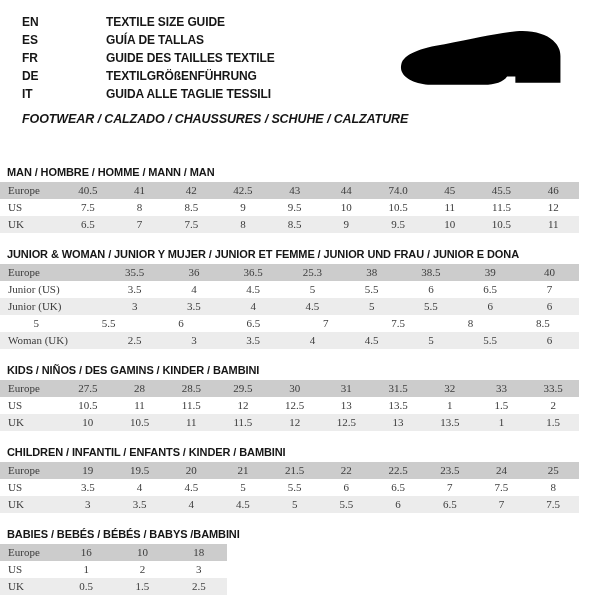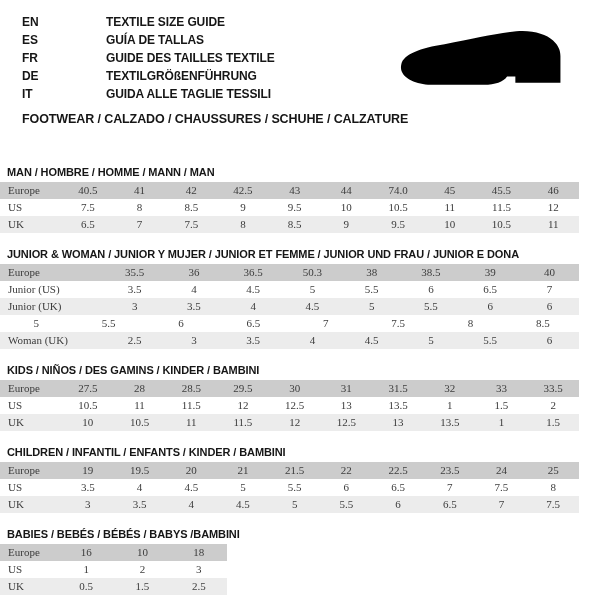--- a/index.html
+++ b/index.html
@@ -16,21 +16,21 @@
     background:var(--page-bg);
     font-family:"Liberation Sans","DejaVu Sans",sans-serif;
     overflow:hidden;
     position:relative;
   }
   .header{position:relative;padding:13px 0 0 22px;}
   .lang-row{display:flex;height:18px;align-items:center;
     font-weight:700;font-size:12px;color:var(--title-text);letter-spacing:-0.1px;gap:44px;}
   .lang-code{width:40px;}
   .category{margin-top:9px;font-weight:700;font-size:12.5px;
-    color:var(--title-text);letter-spacing:-0.1px;}
+    color:var(--title-text);letter-spacing:-0.1px;font-style:italic;}
   .shoe{position:absolute;left:390px;top:12px;width:190px;height:92px;}
   .shoe svg{width:100%;height:100%;display:block;}
   .sections{margin-top:40px;}
   section + section{margin-top:15px;}
   .tbl-title{margin:0 0 4px 7px;font-size:11px;font-weight:700;
     color:var(--title-text);letter-spacing:-0.1px;}
   .tbl{width:579px;font-family:Liberation Serif, serif;}
   .tbl-babies{width:227px;}
   .trow{display:flex;height:17px;line-height:17px;font-size:11px;color:var(--cell-text);}
   .trow.head{background:var(--head-bg);}
@@ -136,21 +136,21 @@
       </div>
   </section>
   <section>
     <h2 class="tbl-title">JUNIOR &amp; WOMAN / JUNIOR Y MUJER / JUNIOR ET FEMME / JUNIOR UND FRAU / JUNIOR E DONA</h2>
     <div class="tbl tbl-junior">
         <div class="trow head">
           <div class="cell label">Europe</div>
           <div class="cell val">35.5</div>
           <div class="cell val">36</div>
           <div class="cell val">36.5</div>
-          <div class="cell val">50.3</div>
+          <div class="cell val">25.3</div>
           <div class="cell val">38</div>
           <div class="cell val">38.5</div>
           <div class="cell val">39</div>
           <div class="cell val">40</div>
         </div>
         <div class="trow light">
           <div class="cell label">Junior (US)</div>
           <div class="cell val">3.5</div>
           <div class="cell val">4</div>
           <div class="cell val">4.5</div>

